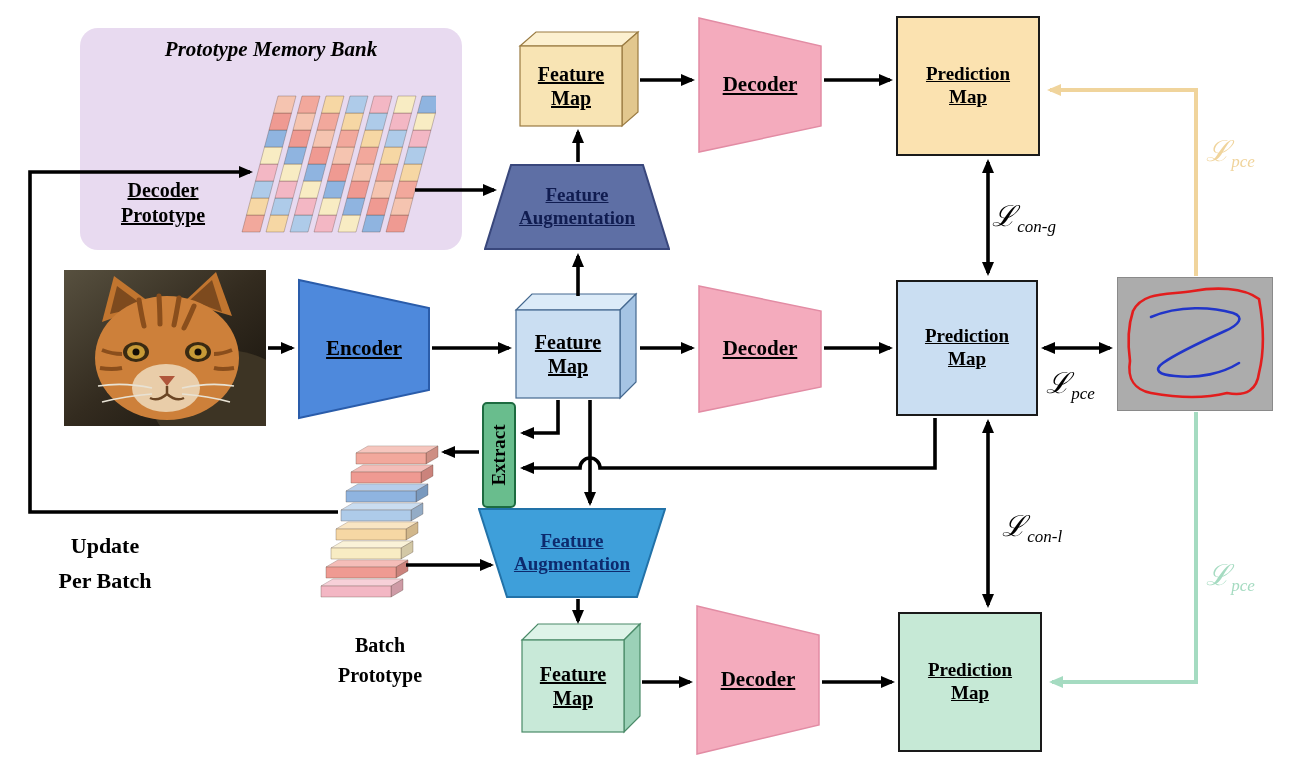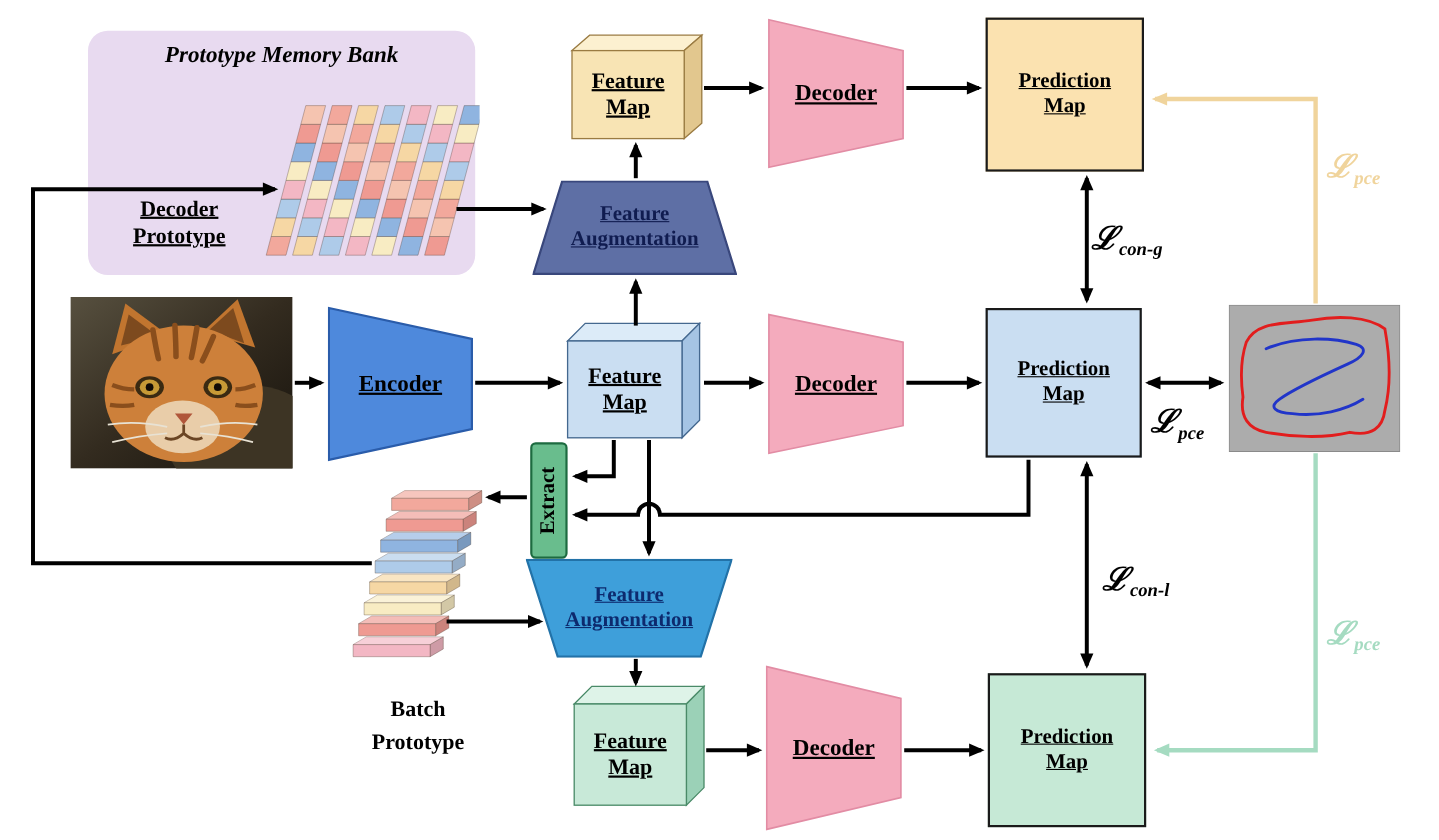--- a/index.html
+++ b/index.html
@@ -12,24 +12,24 @@
   .ar2{fill:none;stroke-width:4px;}
   .node-label{display:flex;align-items:center;justify-content:center;text-align:center;
               white-space:pre-line;font-weight:bold;color:#000;line-height:1.2;text-decoration:underline;}
   .trap{position:absolute;}
   .trap svg,.box3d svg{position:absolute;left:0;top:0;}
   .trap .node-label{position:absolute;left:0;top:0;right:0;bottom:0;}
   .box3d{position:absolute;}
   .box3d .node-label{position:absolute;}
   .pred{position:absolute;border:2px solid #1a1a1a;box-sizing:border-box;z-index:2;}
   .pred .node-label{width:100%;height:100%;font-size:19px;}
-  .bank{position:absolute;border-radius:18px;z-index:1;}
+  .bank{position:absolute;border-radius:18px;z-index:1;padding-left:30px;}
   .bank-title{position:absolute;left:0;top:9px;width:100%;text-align:center;
               font-weight:bold;font-style:italic;font-size:21px;color:#000;}
-  .loss{position:absolute;font-weight:bold;font-style:italic;z-index:7;white-space:nowrap;}
+  .loss{position:absolute;font-weight:normal;font-style:italic;z-index:7;white-space:nowrap;}
   .lsym{font-size:29px;}
   .lsub{font-size:17px;position:relative;top:6px;left:1px;}
   .vert{transform:rotate(-90deg);white-space:nowrap;font-weight:bold;font-size:19px;color:#000;}
   .sidetext{position:absolute;text-align:center;font-weight:bold;white-space:pre-line;color:#000;}
 </style>
 </head>
 <body>
 
 <div id="canvas">
 
@@ -292,20 +292,22 @@
       <polygon points="6,161 18,154 88,154 76,161" fill="#f3b7c4" stroke="rgba(80,60,50,.5)" stroke-width=".6"></polygon>
       <polygon points="6,161 18,154 88,154 76,161" fill="#ffffff" stroke="none" stroke-width=".6" opacity="0.35"></polygon>
       <polygon points="76,161 88,154 88,165 76,172" fill="#f3b7c4" stroke="rgba(80,60,50,.5)" stroke-width=".6"></polygon>
       <polygon points="76,161 88,154 88,165 76,172" fill="#000000" stroke="none" stroke-width=".6" opacity="0.15"></polygon>
       <polygon points="6,161 76,161 76,172 6,172" fill="#f3b7c4" stroke="rgba(80,60,50,.5)" stroke-width=".6"></polygon>
     </svg>
 
   <div class="sidetext" style="left:310px;top:630px;width:140px;font-size:20px;line-height:1.5;">Batch
 Prototype</div>
 
+  <div class="sidetext" style="left:25px;top:528px;width:160px;font-size:22px;line-height:1.6;">Update
+Per Batch</div>
 
   <div class="box3d" style="left:518px;top:618px;width:130px;height:118px;z-index:2;">
     <svg width="130" height="118" viewBox="0 0 130 118">
       <polygon points="4,22 20,6 122,6 106,22" fill="#def3e8" stroke="#4a8a68" stroke-width="1.2"></polygon>
       <polygon points="106,22 122,6 122,98 106,114" fill="#9bd1b7" stroke="#4a8a68" stroke-width="1.2"></polygon>
       <rect x="4" y="22" width="102" height="92" fill="#c8e9d8" stroke="#4a8a68" stroke-width="1.2"></rect>
     </svg>
     <div class="node-label" style="left:4px;top:22px;width:102px;height:92px;font-size:20px;">Feature
 Map</div>
   </div>

